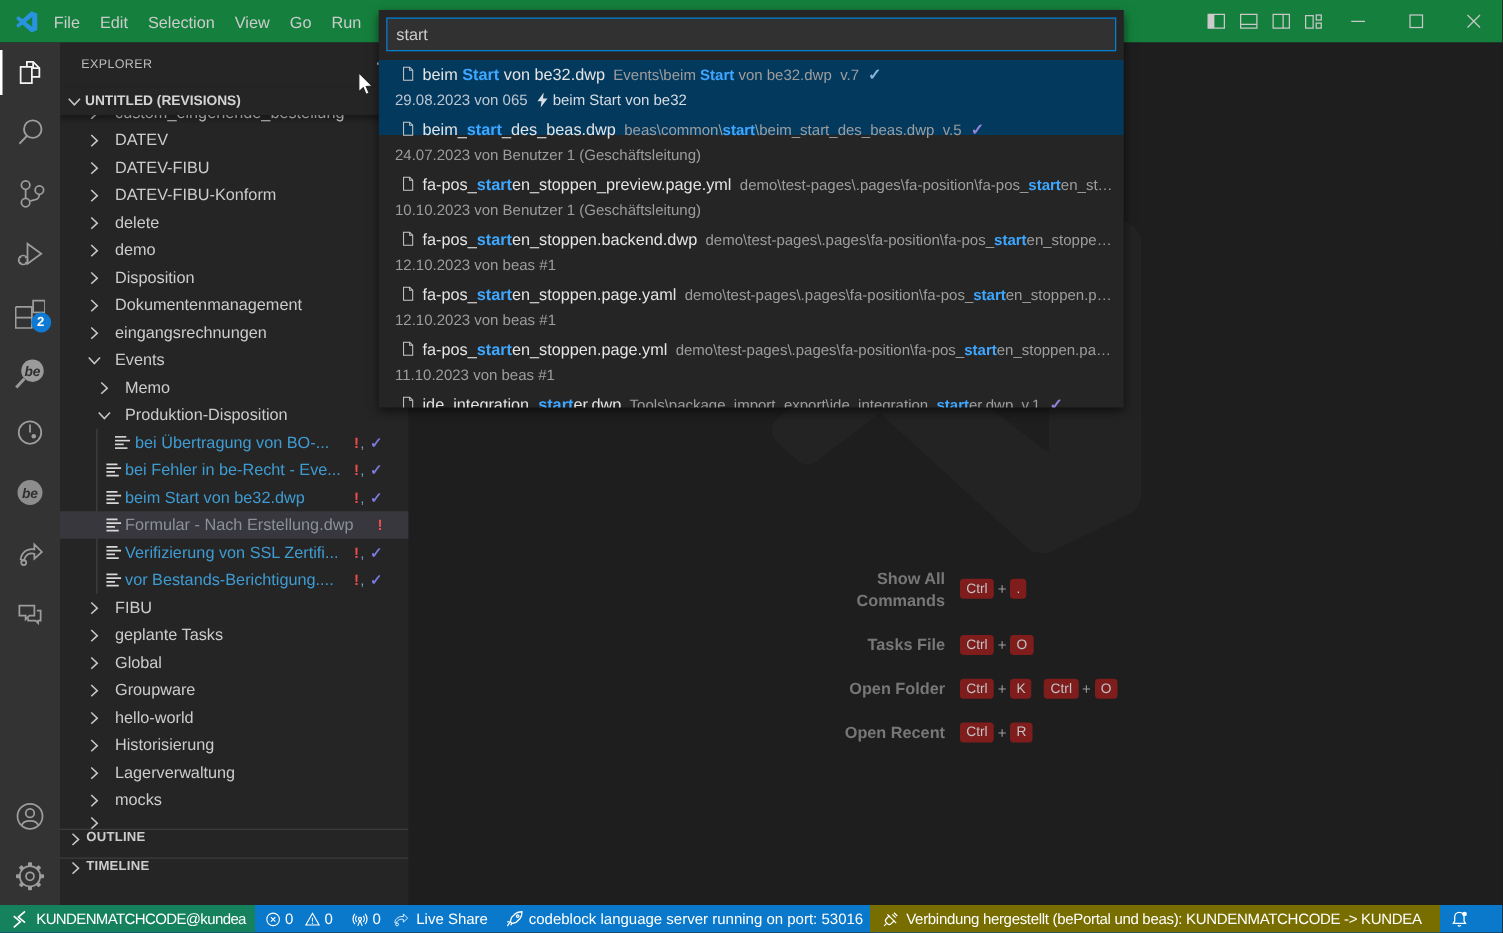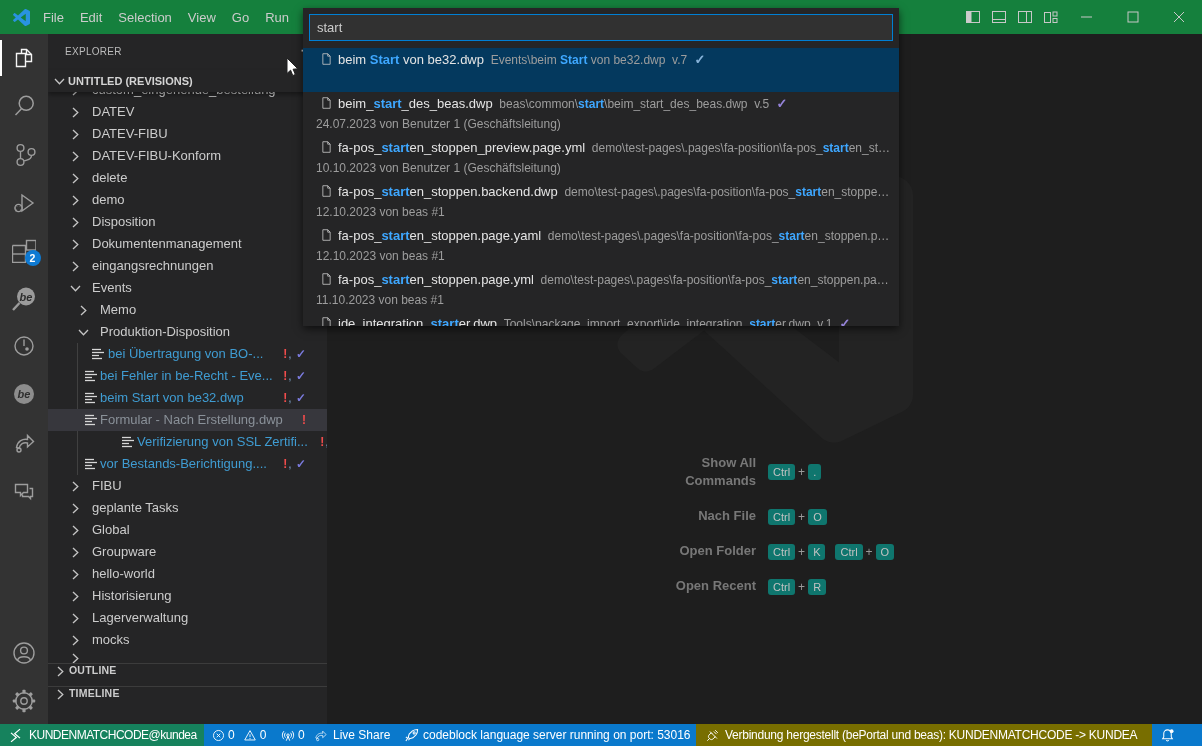--- a/index.html
+++ b/index.html
@@ -31,36 +31,36 @@
   .b-chk { color:#7b7bde; font-weight:bold; }
   .sel-row { background:#37373d; }
   .dim-lbl { color:#8a9199; }
   .panelhead { position:absolute; left:0; width:279px; height:40px; border-top:1px solid #3c3c3c;
       font-size:10.5px; font-weight:bold; color:#cccccc; letter-spacing:0.2px; }
   .panelhead span.txt { position:absolute; left:21px; top:0px; line-height:13px; }
 
   
   #editor { position:absolute; left:327px; top:34px; width:875px; height:690px; background:#1e1e1e; }
   .wm-label { position:absolute; color:#959595; opacity:0.75; font-size:13px; font-weight:bold; text-align:right; width:160px; }
-  .kbd { display:inline-block; background:#0f766e; color:#c2c2c2; font-size:11px; line-height:14px;
+  .kbd { display:inline-block; background:#7f1d1d; color:#c2c2c2; font-size:11px; line-height:14px;
       padding:1px 5px; border-radius:3px; vertical-align:middle;text-align:right; }
   .kplus { color:#9a9a9a; font-size:12px; margin:0 3px; vertical-align:middle; }
   .kbrow { position:absolute; white-space:nowrap; }
 
   
   #statusbar { position:absolute; left:0; top:724px; width:1202px; height:34px; background:#0a79cc;
      font-size:12px; color:#ffffff; }
   .st-seg { position:absolute; top:0; height:22px; display:flex; align-items:center; white-space:nowrap; }
 
   
   #quickinput { position:absolute; z-index:40; left:303px; top:8px; width:596px; height:318px; background:#252526;
       box-shadow:0 3px 8px rgba(0,0,0,0.6); overflow:hidden; }
   #qi-inputbox { position:absolute; left:6px; top:6px; width:584px; height:27px; background:#313131;
       border:1px solid #007fd4; color:#cccccc; font-size:13px; line-height:25px; padding-left:7px; }
-  .qrow { position:absolute; left:0; width:596px; height:44px; overflow:hidden; }
+  .qrow { position:absolute; left:0; width:596px; height:60px; overflow:hidden; }
   .q-sel { background:#04395e; }
   .ql1 { position:absolute; left:35px; top:2px; height:20px; line-height:20px; font-size:13px; color:#e4e4e4; white-space:nowrap; }
   .ql2 { position:absolute; left:13px; top:22px; height:20px; line-height:20px; font-size:12px; color:#9d9d9d; white-space:nowrap; }
   .q-desc { font-size:12px; color:#9d9d9d; }
   .q-hl { color:#3ea7ff; font-weight:bold; }
   .q-file-ic { position:absolute; left:17px; top:4px; }
 </style>
 </head>
 <body>
 <div id="stage">
@@ -298,21 +298,21 @@
             <g stroke="#d7d7d7" stroke-width="1.3">
               <line x1="0" y1="1.5" x2="9" y2="1.5"></line>
               <line x1="0" y1="4.5" x2="12" y2="4.5"></line>
               <line x1="0" y1="7.5" x2="7" y2="7.5"></line>
               <line x1="0" y1="10.5" x2="10" y2="10.5"></line>
             </g>
           </svg>
           <span class="lbl dim-lbl" style="left:52px;">Formular - Nach Erstellung.dwp</span>
           <span class="badges"><span class="b-ex">!</span></span>
         </div>
-<div class="trow " style="top:397px;margin-left:37px;">
+<div class="trow " style="top:397px;">
           <svg class="abs" style="left:37px; top:5px;" width="12" height="12" viewBox="0 0 12 12">
             <g stroke="#d7d7d7" stroke-width="1.3">
               <line x1="0" y1="1.5" x2="9" y2="1.5"></line>
               <line x1="0" y1="4.5" x2="12" y2="4.5"></line>
               <line x1="0" y1="7.5" x2="7" y2="7.5"></line>
               <line x1="0" y1="10.5" x2="10" y2="10.5"></line>
             </g>
           </svg>
           <span class="lbl file-lbl" style="left:52px;">Verifizierung von SSL Zertifi...</span>
           <span class="badges"><span class="b-ex">!</span><span class="b-com"> , </span> <span class="b-chk">✓</span></span>
@@ -402,21 +402,21 @@
         <span class="txt">TIMELINE</span>
       </div>
   </div>
 
   <div id="editor">
     <svg class="abs" style="left:290px; top:113px;" width="296" height="296" viewBox="0 0 100 100">
       <path fill="#232323" d="M96.5 10.6 75.9.7c-2.4-1.1-5.2-.6-7.1 1.3L29.4 38 12.3 25c-1.6-1.2-3.8-1.1-5.3.2L1.5 30.2c-1.8 1.6-1.8 4.5 0 6.1L16.3 50 1.5 63.7c-1.8 1.6-1.8 4.5 0 6.1l5.5 5c1.5 1.3 3.7 1.4 5.3.2l17.1-13 39.4 36c1.9 1.9 4.7 2.4 7.1 1.3l20.6-9.9c2.1-1 3.5-3.2 3.5-5.6V16.2c0-2.4-1.4-4.6-3.5-5.6zM75 72.7 45.1 50 75 27.3v45.4z"></path>
     </svg>
     <div class="wm-label" style="left:319px; top:420px; width:110px; line-height:18px;">Show All Commands</div>
     <div class="kbrow" style="left:441px; top:428px;"><span class="kbd">Ctrl</span><span class="kplus">+</span><span class="kbd">.</span></div>
-    <div class="wm-label" style="left:269px; top:473px; line-height:18px;">Nach File</div>
+    <div class="wm-label" style="left:269px; top:473px; line-height:18px;">Tasks File</div>
     <div class="kbrow" style="left:441px; top:473px;"><span class="kbd">Ctrl</span><span class="kplus">+</span><span class="kbd">O</span></div>
     <div class="wm-label" style="left:269px; top:508px; line-height:18px;">Open Folder</div>
     <div class="kbrow" style="left:441px; top:508px;"><span class="kbd">Ctrl</span><span class="kplus">+</span><span class="kbd">K</span><span style="display:inline-block;width:10px;"></span><span class="kbd">Ctrl</span><span class="kplus">+</span><span class="kbd">O</span></div>
     <div class="wm-label" style="left:269px; top:543px; line-height:18px;">Open Recent</div>
     <div class="kbrow" style="left:441px; top:543px;"><span class="kbd">Ctrl</span><span class="kplus">+</span><span class="kbd">R</span></div>
   </div>
 
   <div id="statusbar">
 <div class="st-seg" style="left:0; width:204px; background:#16825d; padding-left:8px;">
   <svg width="15" height="15" viewBox="0 0 16 16" style="margin-right:6px;">
@@ -485,20 +485,23 @@
 
   <div id="quickinput">
     <div id="qi-inputbox">start</div>
     <div id="qlist">
         <div class="qrow q-sel" style="top:40px;">
           <svg class="q-file-ic" width="13" height="14" viewBox="0 0 16 16">
             <path d="M3.5 1.5 H9.5 L12.5 4.5 V14.5 H3.5 Z" stroke="#c8c8c8" stroke-width="1" fill="none"></path>
             <path d="M9.5 1.5 V4.5 H12.5" stroke="#c8c8c8" stroke-width="1" fill="none"></path>
           </svg>
           <div class="ql1">beim <span class="q-hl">Start</span> von be32.dwp<span class="q-desc">&nbsp;&nbsp;Events\beim <span class="q-hl">Start</span> von be32.dwp</span><span class="q-desc">&nbsp;&nbsp;v.7</span><span style="color:#87b3da; font-weight:bold; font-size:13px;">&nbsp;&nbsp;✓</span></div>
+          <div class="ql2" style="color:#bcc8d4;">29.08.2023 von 065&nbsp;&nbsp;<svg width="10" height="12" viewBox="0 0 10 12" style="vertical-align:-2px;">
+              <path d="M6 0 L1 7 H4.2 L3.5 12 L9 4.8 H5.4 Z" fill="#d8dee5"></path>
+            </svg>&nbsp;<span style="color:#d5dce2;">beim Start von be32</span></div>
         </div>
 <div class="qrow" style="top:84px;">
           <svg class="q-file-ic" width="13" height="14" viewBox="0 0 16 16">
             <path d="M3.5 1.5 H9.5 L12.5 4.5 V14.5 H3.5 Z" stroke="#c8c8c8" stroke-width="1" fill="none"></path>
             <path d="M9.5 1.5 V4.5 H12.5" stroke="#c8c8c8" stroke-width="1" fill="none"></path>
           </svg>
           <div class="ql1">beim_<span class="q-hl">start</span>_des_beas.dwp<span class="q-desc">&nbsp;&nbsp;beas\common\<span class="q-hl">start</span>\beim_start_des_beas.dwp</span><span class="q-desc">&nbsp;&nbsp;v.5</span><span style="color:#9583d9; font-weight:bold; font-size:13px;">&nbsp;&nbsp;✓</span></div>
           <div class="ql2">24.07.2023 von Benutzer 1 (Geschäftsleitung)</div>
         </div>
 <div class="qrow" style="top:128px;">

